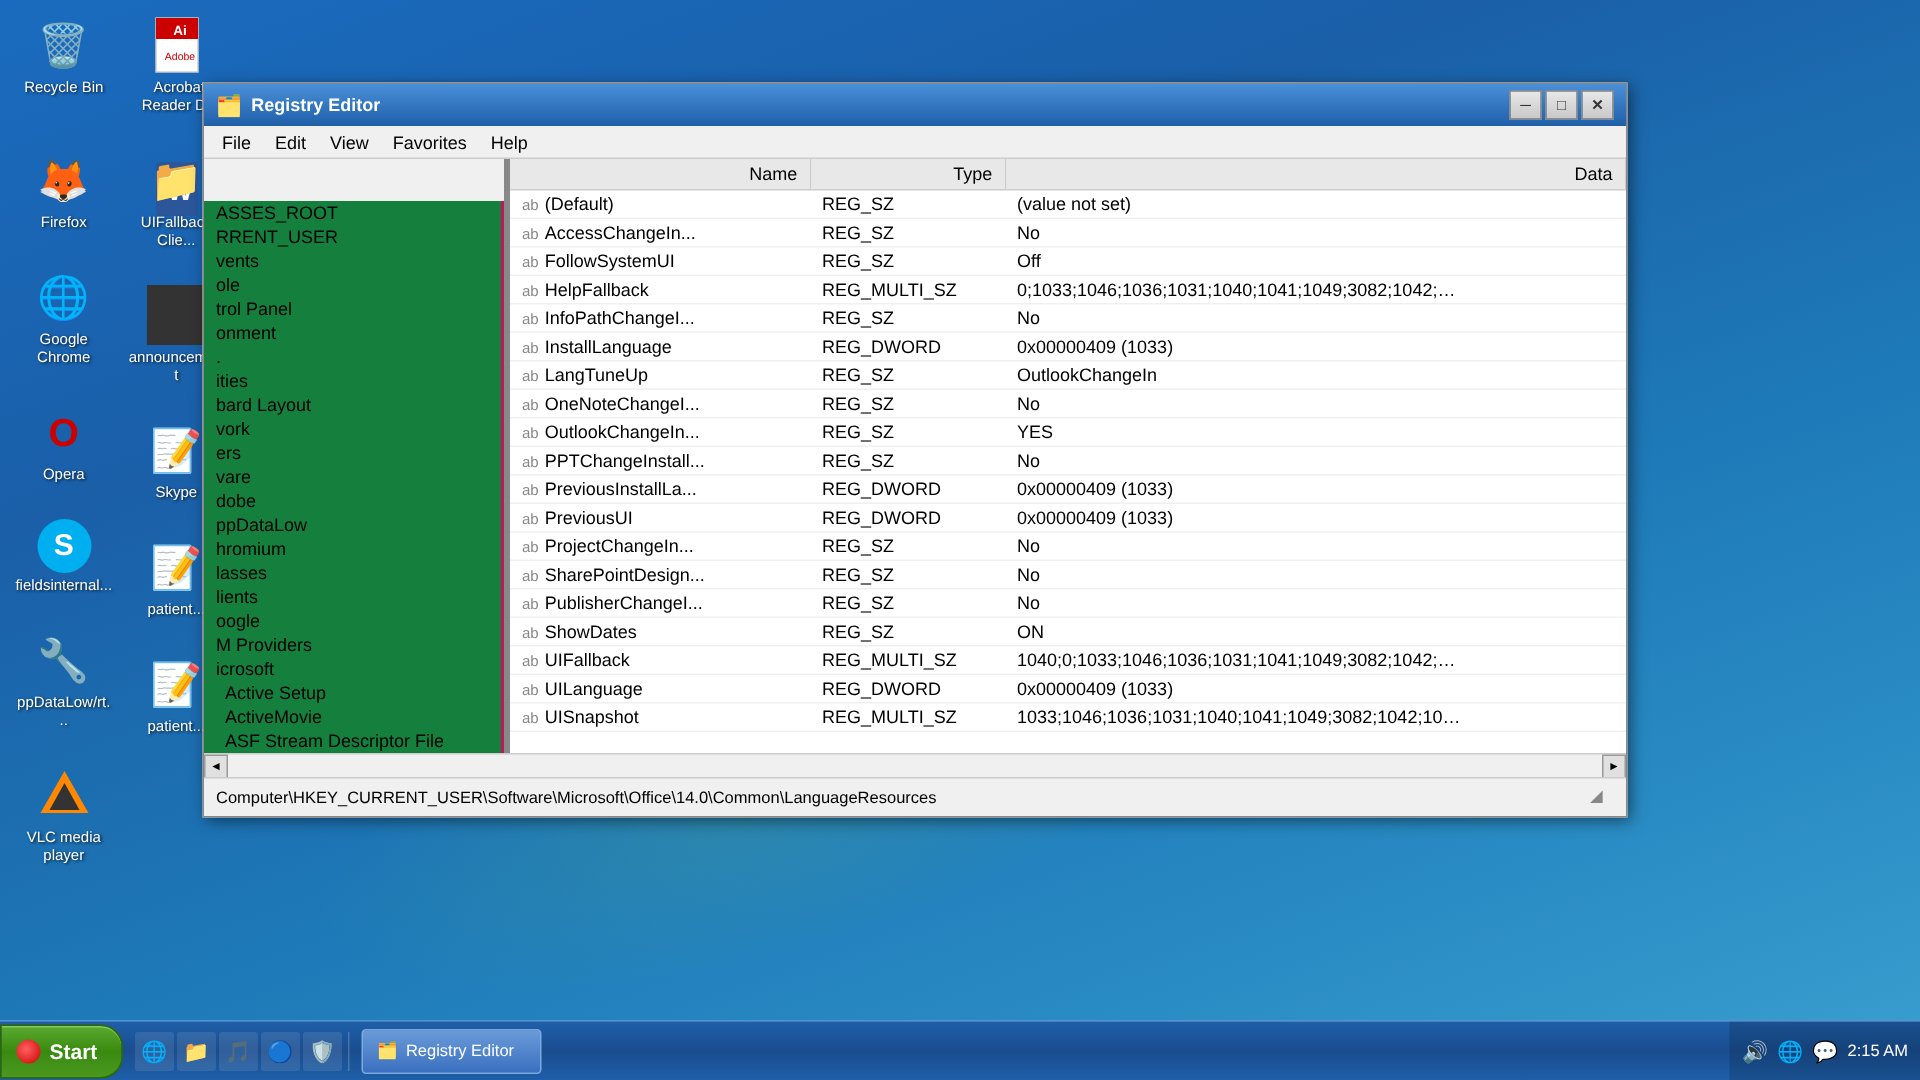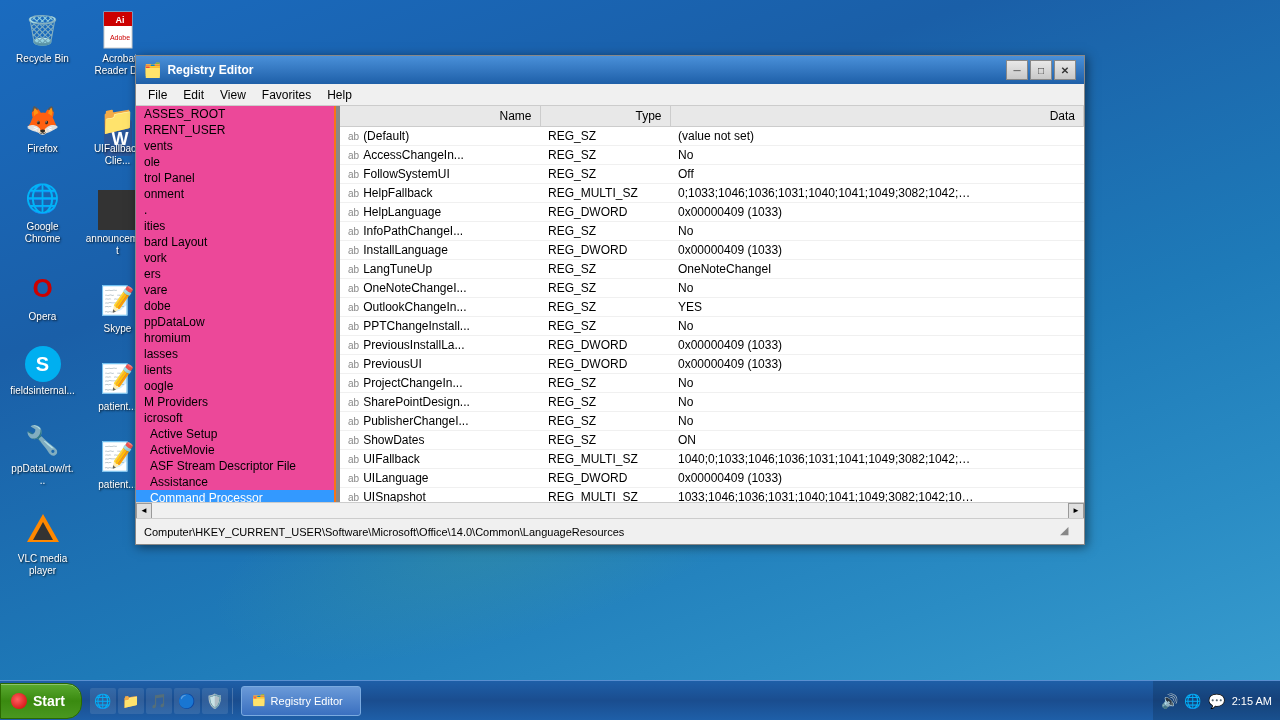--- a/index.html
+++ b/index.html
@@ -163,25 +163,26 @@
     .window-main {
       display: flex;
       flex: 1;
       overflow: hidden;
     }
 
     
     .tree-pane {
       width: 200px;
       min-width: 200px;
-      background: #ec4899;
-      border-right: 2px solid #f97316;
+      background: #15803d;
+      border-right: 2px solid #be185d;
       overflow-y: auto;
       overflow-x: auto;
       position: relative;
+      margin-top: 28px;
     }
 
     .tree-item {
       padding: 1px 4px 1px 8px;
       cursor: pointer;
       white-space: nowrap;
       font-size: 12px;
       color: #000;
       height: 16px;
       display: flex;
@@ -384,21 +385,21 @@
 <div class="desktop">
   <div class="desktop-swirl"></div>
 
   <div style="position:absolute;top:5px;left:5px;display:flex;flex-direction:column;align-items:center;gap:8px;">
     <div class="desktop-icon">
       <div class="icon-img">🗑️</div>
       <div class="icon-label">Recycle Bin</div>
     </div>
   </div>
 
-  <div style="position:absolute;top:5px;left:82px;display:flex;flex-direction:column;align-items:flex-start;gap:23px;">
+  <div style="position:absolute;top:5px;left:82px;display:flex;flex-direction:column;align-items:flex-start;gap:11px;">
     <div class="desktop-icon">
       <div class="icon-img" style="position:relative;">
         <svg width="36" height="40" viewBox="0 0 36 40">
           <rect x="2" y="2" width="28" height="36" fill="white" stroke="#ccc" stroke-width="1"></rect>
           <rect x="2" y="2" width="28" height="14" fill="#cc0000"></rect>
           <text x="18" y="13" text-anchor="middle" fill="white" font-size="9" font-weight="bold">Ai</text>
           <text x="18" y="30" text-anchor="middle" fill="#cc0000" font-size="7">Adobe</text>
         </svg>
       </div>
       <div class="icon-label">Acrobat<br>Reader DC</div>
@@ -546,38 +547,33 @@
                 <td><span style="color:#888;margin-right:4px;font-size:10px;">ab</span>FollowSystemUI</td>
                 <td>REG_SZ</td>
                 <td>Off</td>
               </tr>
               <tr>
                 <td><span style="color:#888;margin-right:4px;font-size:10px;">ab</span>HelpFallback</td>
                 <td>REG_MULTI_SZ</td>
                 <td>0;1033;1046;1036;1031;1040;1041;1049;3082;1042;…</td>
               </tr>
               <tr>
-                <td><span style="color:#888;margin-right:4px;font-size:10px;">ab</span>HelpLanguage</td>
-                <td>REG_DWORD</td>
-                <td>0x00000409 (1033)</td>
-              </tr>
-              <tr>
                 <td><span style="color:#888;margin-right:4px;font-size:10px;">ab</span>InfoPathChangeI...</td>
                 <td>REG_SZ</td>
                 <td>No</td>
               </tr>
               <tr>
                 <td><span style="color:#888;margin-right:4px;font-size:10px;">ab</span>InstallLanguage</td>
                 <td>REG_DWORD</td>
                 <td>0x00000409 (1033)</td>
               </tr>
               <tr>
                 <td><span style="color:#888;margin-right:4px;font-size:10px;">ab</span>LangTuneUp</td>
                 <td>REG_SZ</td>
-                <td>OneNoteChangeI</td>
+                <td>OutlookChangeIn</td>
               </tr>
               <tr>
                 <td><span style="color:#888;margin-right:4px;font-size:10px;">ab</span>OneNoteChangeI...</td>
                 <td>REG_SZ</td>
                 <td>No</td>
               </tr>
               <tr>
                 <td><span style="color:#888;margin-right:4px;font-size:10px;">ab</span>OutlookChangeIn...</td>
                 <td>REG_SZ</td>
                 <td>YES</td>

